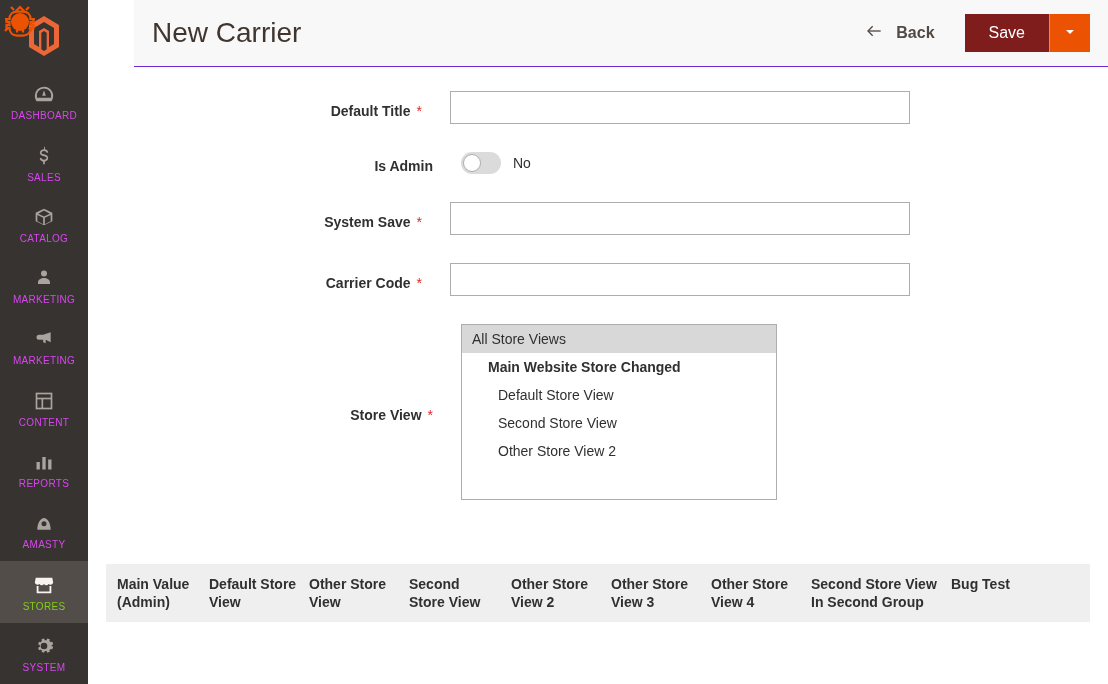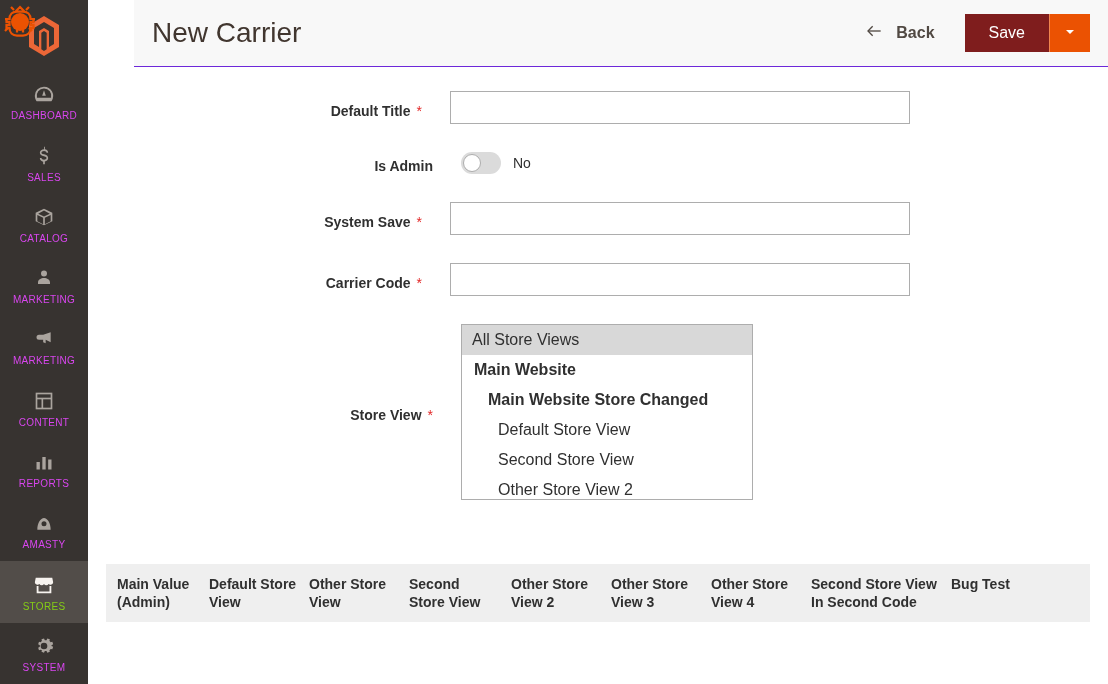--- a/index.html
+++ b/index.html
@@ -30,21 +30,21 @@
     .form { padding: 24px 18px; max-width: 840px; }
     .field { display: flex; align-items: center; margin-bottom: 28px; }
     .field-label { width: 355px; text-align: right; padding-right: 28px; padding-top: 6px; font-size: 14px; color: #303030; font-weight: 600; white-space: nowrap; }
     .field-label .req { color: #e22626; margin-left: 6px; font-weight: 400; }
     .field-control { flex: 1; }
     .text-input { width: 460px; height: 33px; border: 1px solid #adadad; padding: 0 10px; font-size: 14px; }
     .toggle-wrap { display: flex; align-items: center; gap: 12px; }
     .toggle { width: 40px; height: 22px; background: #dbdbdb; border-radius: 11px; position: relative; cursor: pointer; }
     .toggle-knob { width: 18px; height: 18px; background: #fff; border-radius: 50%; position: absolute; top: 2px; left: 2px; border:1px solid #adadad; }
     .toggle-label { font-size: 14px; color: #303030; }
-    .multiselect { width: 292px; height: 176px; border: 1px solid #adadad; overflow-y: scroll; font-size: 16px; }
+    .multiselect { width: 316px; height: 176px; border: 1px solid #adadad; overflow-y: scroll; font-size: 14px; }
     .ms-opt { padding: 6px 10px; cursor: pointer; color: #303030; }
     .ms-opt.selected { background: #d8d8d8; }
     .ms-opt.lvl0 { font-weight: 700; padding-left: 12px; }
     .ms-opt.lvl1 { font-weight: 700; padding-left: 26px; }
     .ms-opt.lvl2 { font-weight: 400; padding-left: 36px; }
     .ms-scrollbar::-webkit-scrollbar { width: 14px; }
     .ms-scrollbar::-webkit-scrollbar-track { background: #f0f0f0; }
     .ms-scrollbar::-webkit-scrollbar-thumb { background: #c1c1c1; }
     
     
@@ -208,21 +208,20 @@
       <div class="field">
         <div class="field-label"><span>Carrier Code</span><span class="req">*</span></div>
         <div class="field-control"><input type="text" class="text-input" value="" style=""></div>
       </div>
 
       <div class="field">
         <div class="field-label"><span>Store View</span><span class="req">*</span></div>
         <div class="field-control">
           <div class="multiselect ms-scrollbar">
             <div class="ms-opt selected">All Store Views</div>
-            <div class="ms-opt lvl0">Main Website</div>
             <div class="ms-opt lvl1">Main Website Store Changed</div>
             <div class="ms-opt lvl2">Default Store View</div>
             <div class="ms-opt lvl2">Second Store View</div>
             <div class="ms-opt lvl2">Other Store View 2</div>
           </div>
         </div>
       </div>
     </div>
 
     <div class="labels-grid">
@@ -242,21 +241,21 @@
         <div class="col c4">
             <div class="hd">Other Store View 2</div>
           </div>
         <div class="col c5">
             <div class="hd">Other Store View 3</div>
           </div>
         <div class="col c6">
             <div class="hd">Other Store View 4</div>
           </div>
         <div class="col c7">
-            <div class="hd">Second Store View In Second Code</div>
+            <div class="hd">Second Store View In Second Group</div>
           </div>
         <div class="col c8">
             <div class="hd">Bug Test</div>
           </div>
       </div>
     </div>
   </div>
 </div>
 
 </body></html>

